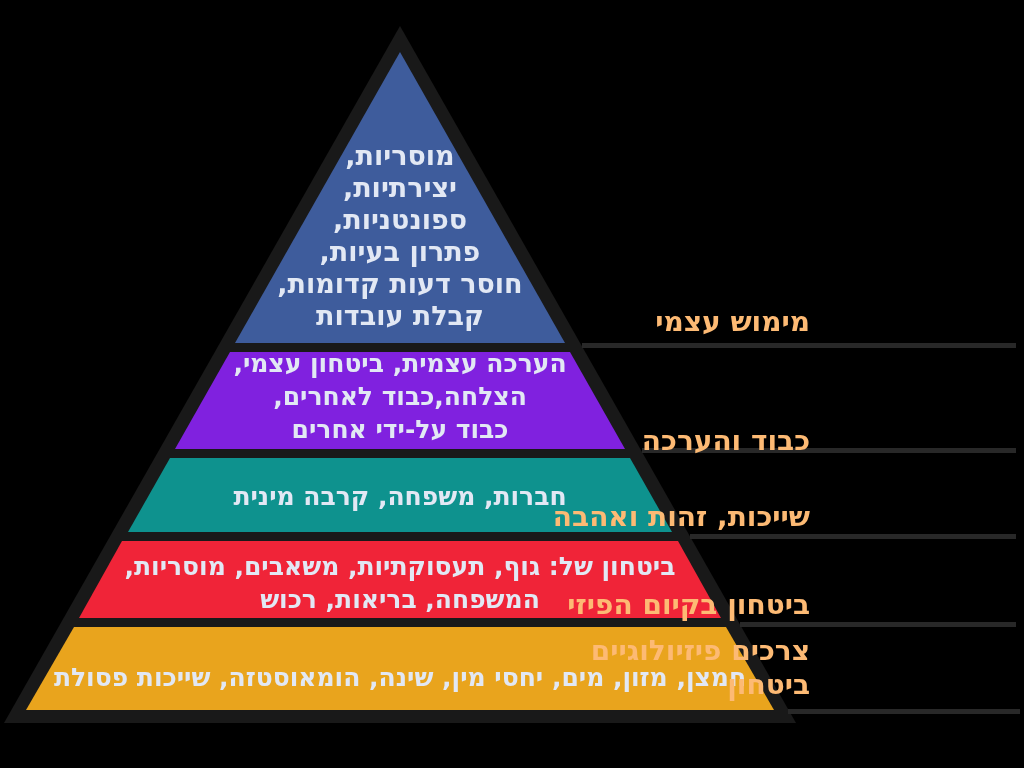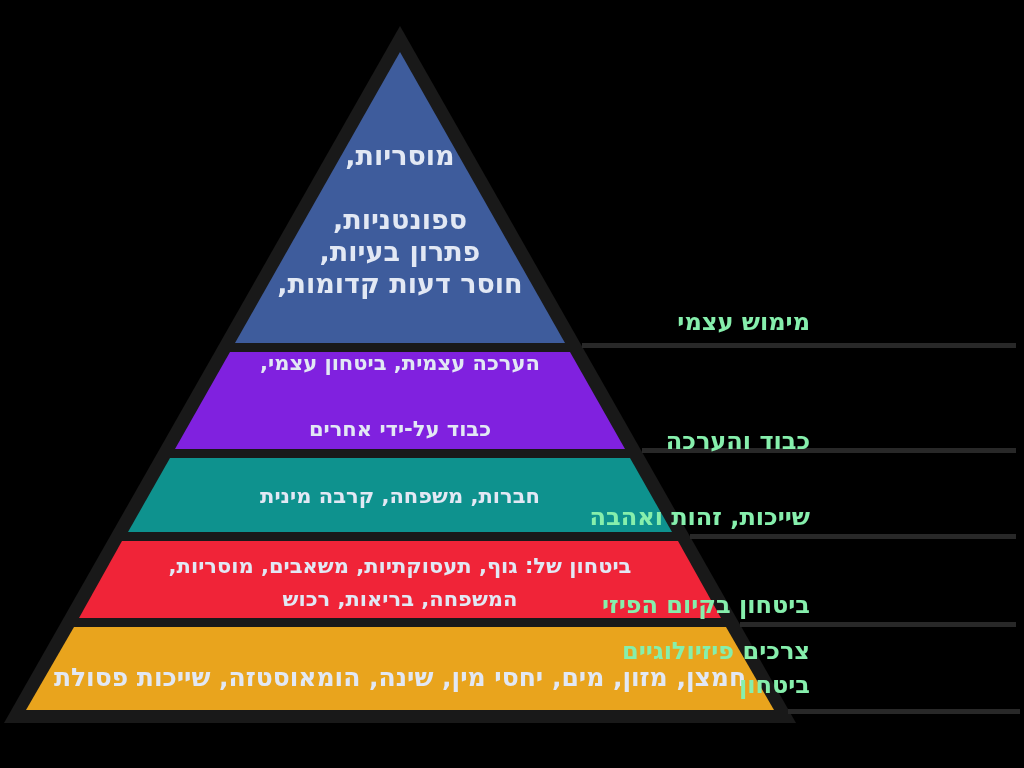--- a/index.html
+++ b/index.html
@@ -21,32 +21,32 @@
     left: 400px;
     transform: translate(-50%, -50%);
     white-space: nowrap;
     direction: rtl;
     unicode-bidi: embed;
     color: #e2e8f4;
     font-weight: bold;
     text-align: center;
   }
   .fs-blue   { font-size: 27px; }
-  .fs-mid    { font-size: 21px; }
+  .fs-mid    { font-size: 25px; }
   .fs-orange { font-size: 25px; }
 
   .side-label {
     position: absolute;
     right: 10px;
     text-align: right;
     direction: rtl;
     unicode-bidi: embed;
-    color: #86efac;
+    color: #fdba74;
     font-weight: bold;
-    font-size: 24px;
+    font-size: 28px;
     white-space: nowrap;
     line-height: 34px;
   }
 </style>
 </head>
 <body>
 
 <div class="stage">
 
   <svg width="1024" height="768" viewBox="0 0 1024 768">
@@ -60,25 +60,28 @@
     <polygon points="74,627 726,627 774,710 26,710" fill="#e9a41d"></polygon>
 
     <rect x="582" y="343" width="434" height="5" fill="#282828"></rect>
     <rect x="642" y="448" width="374" height="5" fill="#282828"></rect>
     <rect x="690" y="534" width="326" height="5" fill="#282828"></rect>
     <rect x="740" y="622" width="276" height="5" fill="#282828"></rect>
     <rect x="788" y="709" width="232" height="5" fill="#282828"></rect>
   </svg>
 
   <div class="band-line fs-blue" style="top:155px">מוסריות,</div>
+  <div class="band-line fs-blue" style="top:187px">יצירתיות,</div>
   <div class="band-line fs-blue" style="top:219px">ספונטניות,</div>
   <div class="band-line fs-blue" style="top:251px">פתרון בעיות,</div>
   <div class="band-line fs-blue" style="top:283px">חוסר דעות קדומות,</div>
+  <div class="band-line fs-blue" style="top:315px">קבלת עובדות</div>
 
   <div class="band-line fs-mid" style="top:363px">הערכה עצמית, ביטחון עצמי,</div>
+  <div class="band-line fs-mid" style="top:396px">הצלחה,כבוד לאחרים,</div>
   <div class="band-line fs-mid" style="top:429px">כבוד על-ידי אחרים</div>
 
   <div class="band-line fs-mid" style="top:496px">חברות, משפחה, קרבה מינית</div>
 
   <div class="band-line fs-mid" style="top:599px">המשפחה, בריאות, רכוש</div>
   <div class="band-line fs-mid" style="top:566px">ביטחון של: גוף, תעסוקתיות, משאבים, מוסריות,</div>
 
   <div class="band-line fs-orange" style="top:677px">חמצן, מזון, מים, יחסי מין, שינה, הומאוסטזה, שייכות פסולת</div>
 
   <div class="side-label" style="top:305px">מימוש עצמי</div>

